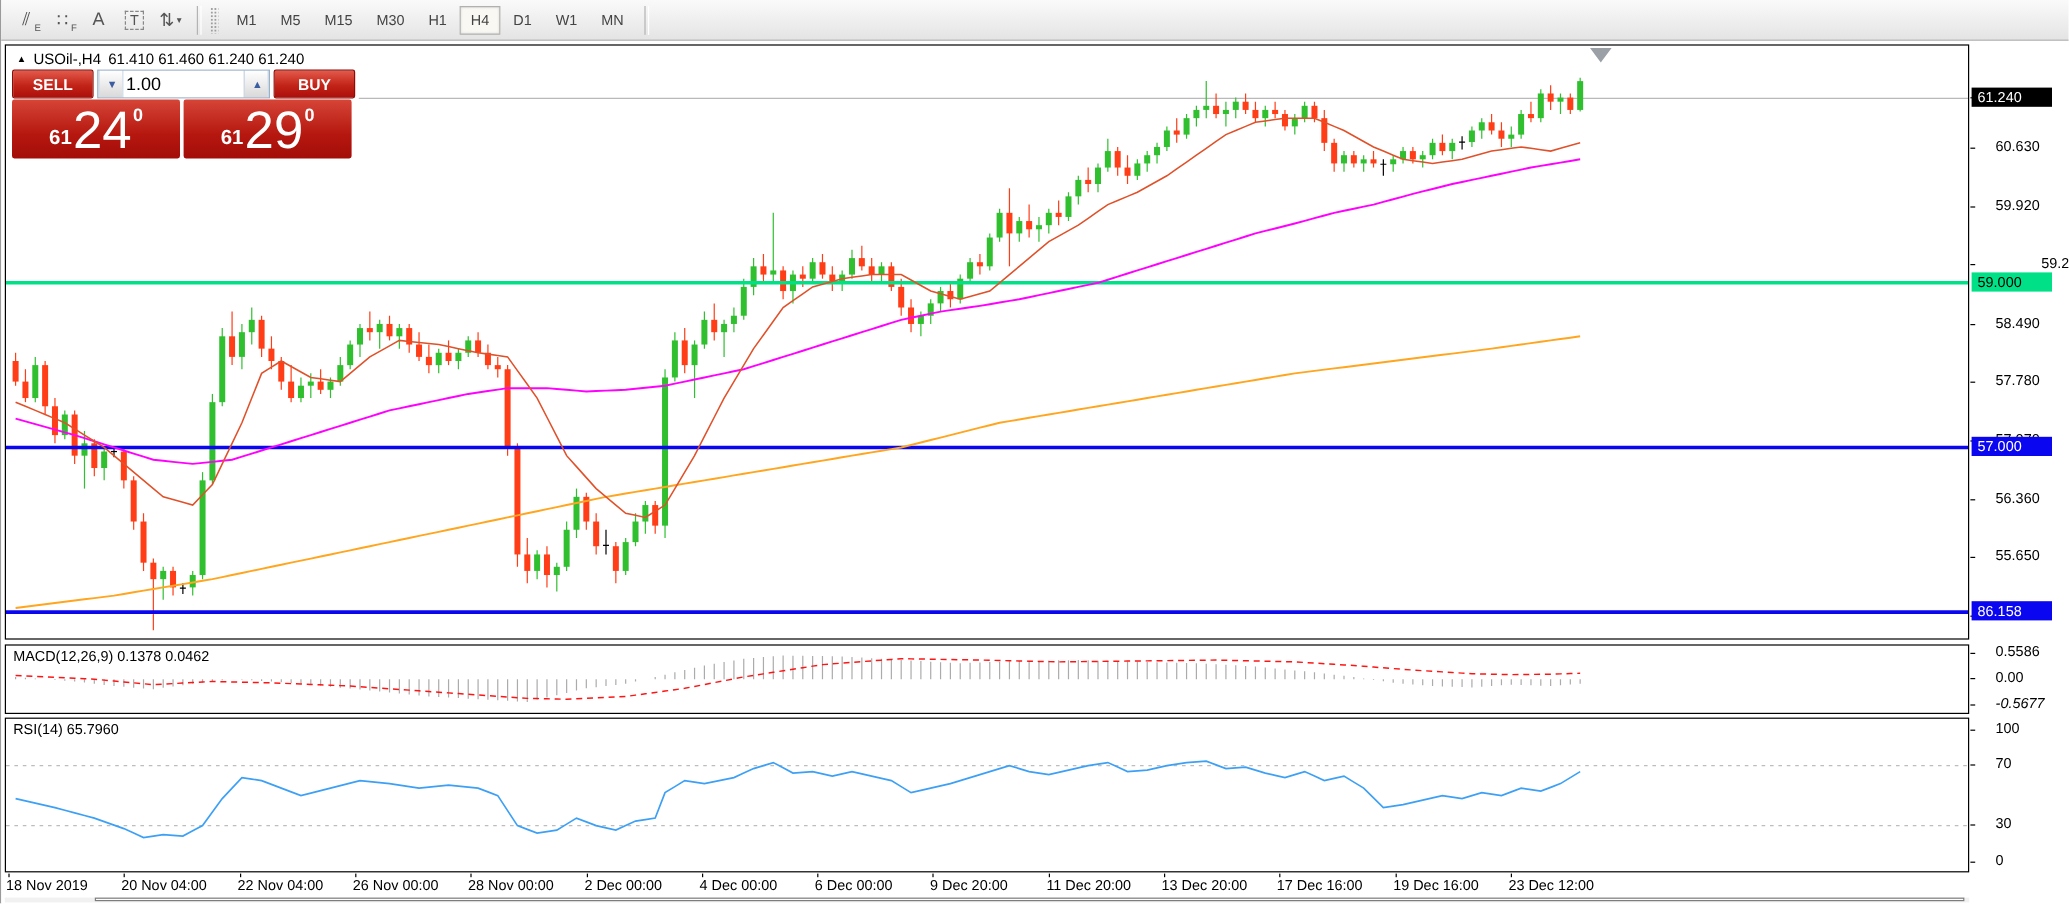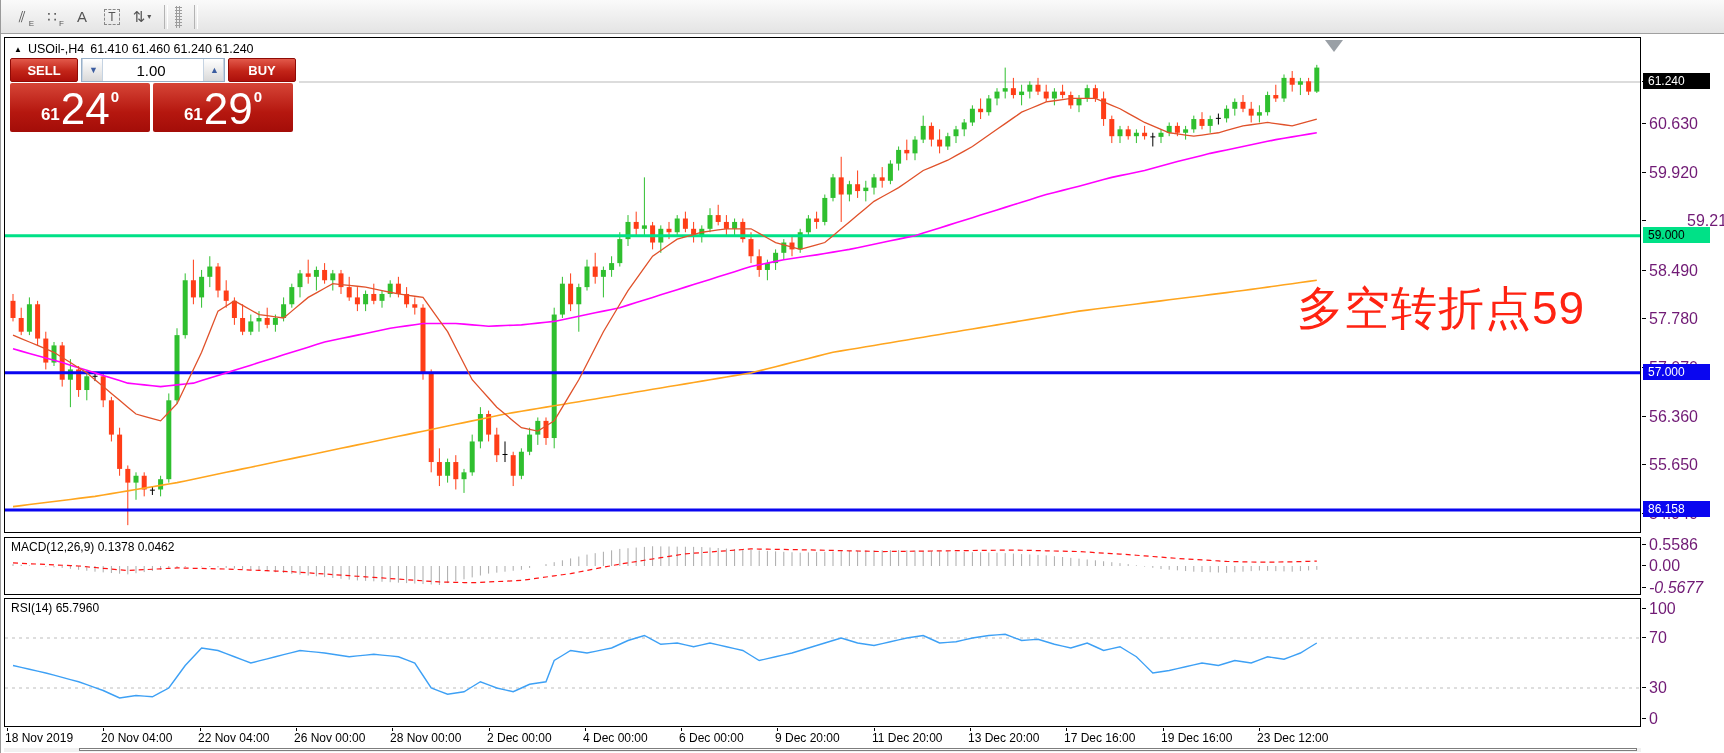--- a/index.html
+++ b/index.html
@@ -19,34 +19,34 @@
   .panel{position:absolute;left:3px;width:1637px;background:#fff;border:1px solid #000;box-sizing:border-box;}
   #main-panel{top:3px;height:496px;}
   #macd-panel{top:503px;height:58px;}
   #rsi-panel{top:564px;height:129px;}
   .panel svg{position:absolute;left:0;top:0;}
   #chart-title{position:absolute;left:9px;top:4px;font-size:12.5px;color:#000;display:flex;align-items:center;gap:6px;}
   #chart-title .arr{font-size:8px;}
   .ind-label{position:absolute;left:6px;top:2px;font-size:12px;color:#000;}
   
   #axis-col{position:absolute;left:1641px;top:3px;width:82px;height:690px;background:#fff;}
-  .ytick{position:absolute;left:7px;font-size:16px;color:#701a75;white-space:nowrap;}
+  .ytick{position:absolute;left:21px;font-size:12px;color:#000000;white-space:nowrap;}
   .ydash{position:absolute;left:0;width:4px;height:1px;background:#000;}
   .ybox{position:absolute;left:1px;width:62px;height:16px;font-size:12px;line-height:16px;padding-left:5px;white-space:nowrap;}
   
   #date-row{position:absolute;left:3px;top:694px;width:1637px;height:24px;background:#fff;}
   .dlabel{position:absolute;top:3px;font-size:12px;color:#000;white-space:nowrap;}
   .dtick{position:absolute;top:0;width:1px;height:3px;background:#000;}
   
   #trade-panel{position:absolute;left:5px;top:20px;width:286px;}
   .tp-row1{display:flex;align-items:stretch;height:24px;gap:3px;}
   .tp-btn{width:89px;border:1px solid #8f0b06;background:linear-gradient(#e2594a,#c22418 55%,#ad100b);color:#fff;font-weight:bold;font-size:13px;font-family:"Liberation Sans",sans-serif;cursor:pointer;border-radius:2px;}
   .stepper{display:flex;align-items:stretch;border:1px solid #98b0c8;background:#fff;}
   .step{width:21px;border:none;background:linear-gradient(#fff,#d9d9d9);color:#3c5da0;font-size:9px;cursor:pointer;border-left:1px solid #c5d3e2;border-right:1px solid #c5d3e2;}
-  .vol-input{width:92px;border:none;font-size:15px;text-align:center;padding-right:6px;font-family:"Liberation Sans",sans-serif;outline:none;}
+  .vol-input{width:92px;border:none;font-size:15px;text-align:left;padding-right:6px;font-family:"Liberation Sans",sans-serif;outline:none;}
   .tp-row2{display:flex;gap:3px;margin-top:1px;}
   .price-box{width:140px;height:49px;background:linear-gradient(#d64537,#b5170f 60%,#a30d08);display:flex;align-items:flex-end;justify-content:center;color:#fff;border-radius:2px;cursor:pointer;}
   .pb-small{font-size:17px;font-weight:bold;margin-bottom:7px;}
   .pb-big{font-size:44px;line-height:46px;font-weight:400;margin:0 1px;}
   .pb-sup{font-size:15px;font-weight:bold;align-self:flex-start;margin-top:5px;}
   
   #annotation{position:absolute;left:1292px;top:240px;font-size:46px;letter-spacing:1px;font-weight:500;white-space:nowrap;}
   #scroll-marker{position:absolute;left:1320px;top:2px;width:0;height:0;border-left:9px solid transparent;border-right:9px solid transparent;border-top:12px solid #9aa0a6;}
   #hscroll{position:absolute;left:3px;bottom:1px;width:1637px;height:4px;background:#f1f1f1;}
   #hthumb{position:absolute;left:75px;top:0;width:1558px;height:3px;background:#fdfdfd;border:1px solid #7d7d7d;box-sizing:border-box;}
@@ -73,20 +73,31 @@
           <span class="g">T</span>
           <span class="sub"></span>
         </button>
         <button class="tool-btn">
           <span class="g">⇅</span>
           <span class="caret">▾</span>
         </button>
       </div>
     <div class="tb-sep"></div>
     <div class="tb-handle"></div>
+    <div id="timeframes" style="display:flex;">
+        <button class="tf-btn">M1</button>
+        <button class="tf-btn">M5</button>
+        <button class="tf-btn">M15</button>
+        <button class="tf-btn">M30</button>
+        <button class="tf-btn">H1</button>
+        <button class="tf-btn active">H4</button>
+        <button class="tf-btn">D1</button>
+        <button class="tf-btn">W1</button>
+        <button class="tf-btn">MN</button>
+      </div>
     <div class="tb-sep"></div>
   </div>
 
   <div id="chart-area">
     <div id="main-panel" class="panel">
       <svg id="main-svg" width="1635" height="494">
           <line x1="294" y1="44" x2="1635" y2="44" stroke="#b9b9b9" stroke-width="1"></line>
           <line x1="8" y1="255.97400000000022" x2="8" y2="283.4140000000001" stroke="#ff3d17" stroke-width="1"></line>
           <rect x="5.5" y="262.8340000000003" width="5" height="17.150000000000034" fill="#ff3d17"></rect>
           <line x1="16.2" y1="269.69399999999996" x2="16.2" y2="297.1340000000003" stroke="#ff3d17" stroke-width="1"></line>
@@ -435,21 +446,20 @@
               <span class="pb-big">24</span>
               <span class="pb-sup">0</span>
           </div>
           <div class="price-box">
             <span class="pb-small">61</span>
               <span class="pb-big">29</span>
               <span class="pb-sup">0</span>
           </div>
         </div>
       </div>
-      <div id="annotation" style="color: rgb(255, 35, 18);">多空转折点59</div>
       <div id="scroll-marker"></div>
     </div>
 
     <div id="macd-panel" class="panel">
       <svg id="macd-svg" width="1635" height="56">
           <line x1="8" y1="28" x2="8" y2="26.1" stroke="#ababab" stroke-width="1"></line>
           <line x1="16.2" y1="28" x2="16.2" y2="26.733333333333334" stroke="#ababab" stroke-width="1"></line>
           <line x1="24.4" y1="28" x2="24.4" y2="27.366666666666667" stroke="#ababab" stroke-width="1"></line>
           <line x1="32.599999999999994" y1="28" x2="32.599999999999994" y2="28" stroke="#ababab" stroke-width="1"></line>
           <line x1="40.8" y1="28" x2="40.8" y2="28.633333333333333" stroke="#ababab" stroke-width="1"></line>

